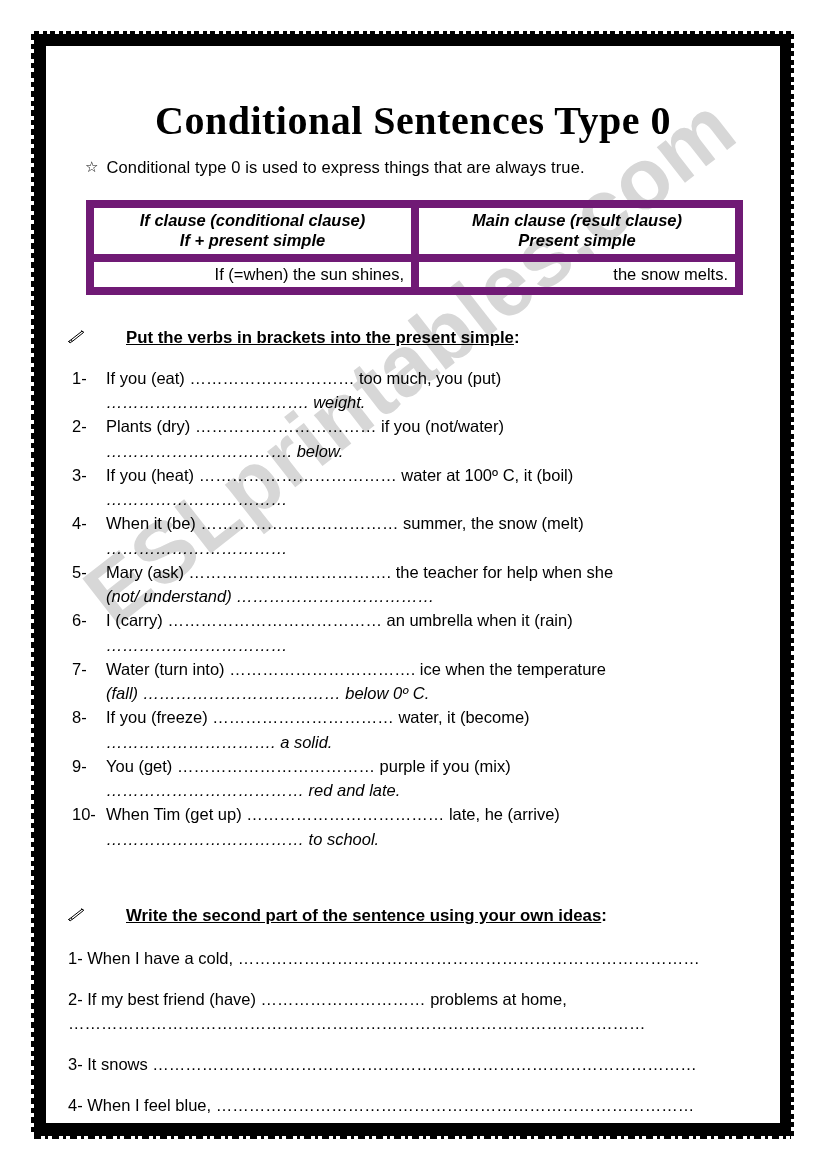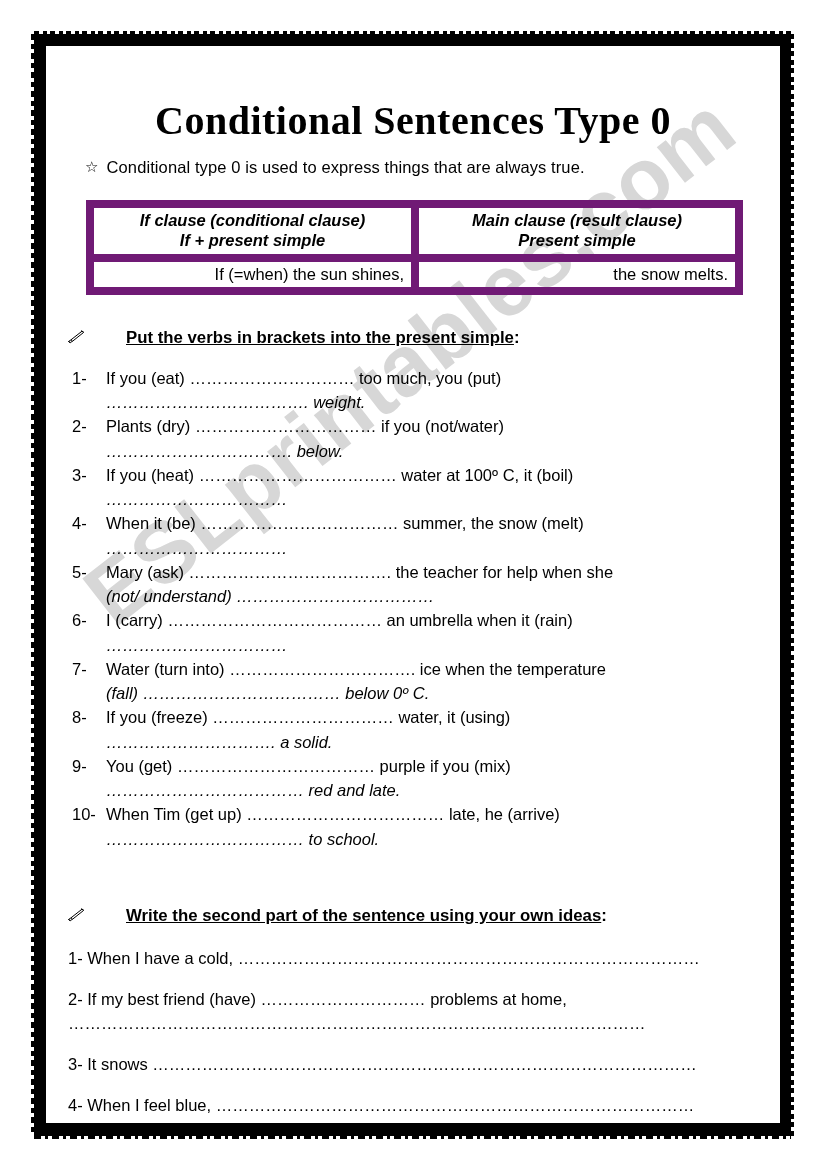--- a/index.html
+++ b/index.html
@@ -290,21 +290,21 @@
           <span class="txt"><span>I  (carry)   ………………………………… an  umbrella  when  it  (rain)</span><span class="cont">……………………………</span></span>
         </div>
 
         <div class="row">
           <span class="num">7-</span>
           <span class="txt"><span>Water (turn into) ……………………………. ice when the temperature</span><span class="cont">(fall) ……………………………… below 0º C.</span></span>
         </div>
 
         <div class="row">
           <span class="num">8-</span>
-          <span class="txt"><span>If    you    (freeze)    ……………………………    water,    it    (using)</span><span class="cont">…………………………. a solid.</span></span>
+          <span class="txt"><span>If    you    (freeze)    ……………………………    water,    it    (become)</span><span class="cont">…………………………. a solid.</span></span>
         </div>
 
         <div class="row">
           <span class="num">9-</span>
           <span class="txt"><span>You    (get)    ………………………………    purple    if    you    (mix)</span><span class="cont">……………………………… red and late.</span></span>
         </div>
 
         <div class="row">
           <span class="num">10-</span>
           <span class="txt"><span>When   Tim   (get   up)   ………………………………   late,   he   (arrive)</span><span class="cont">……………………………… to school.</span></span>

